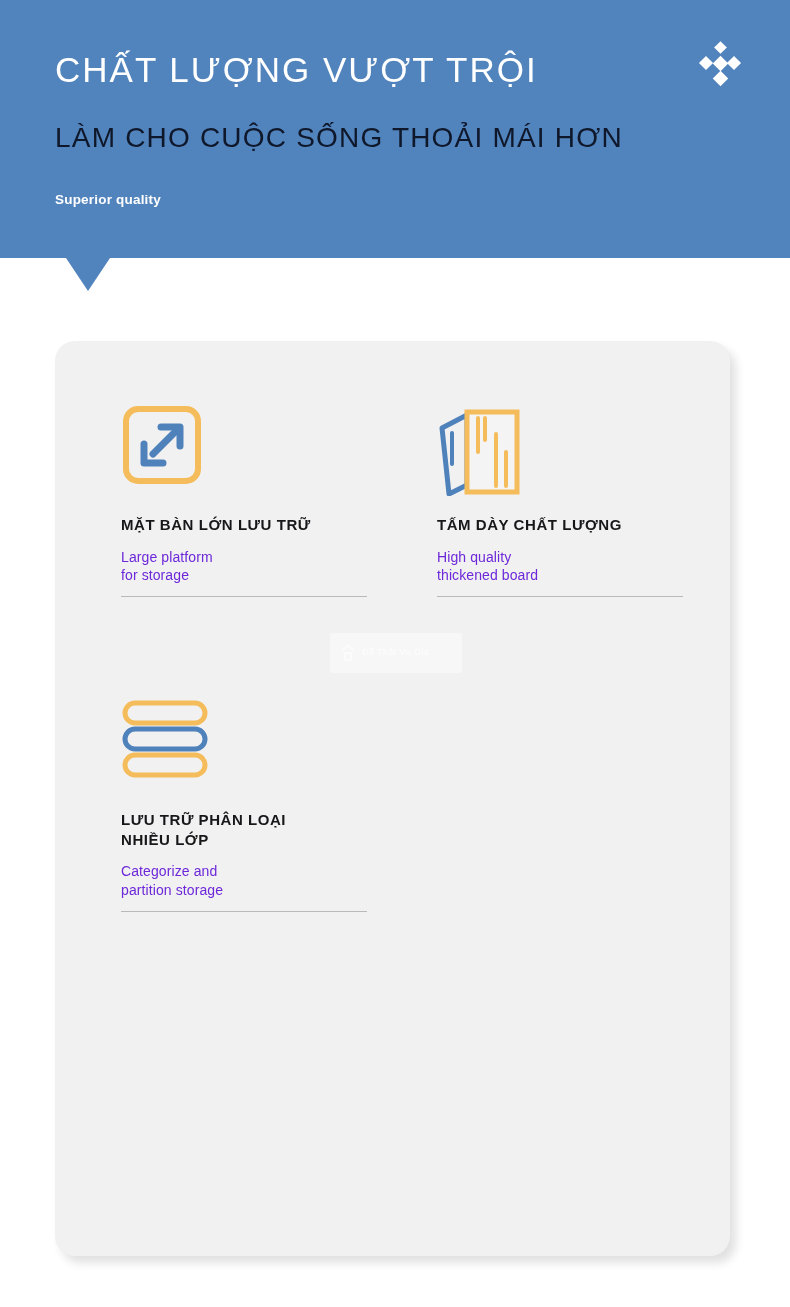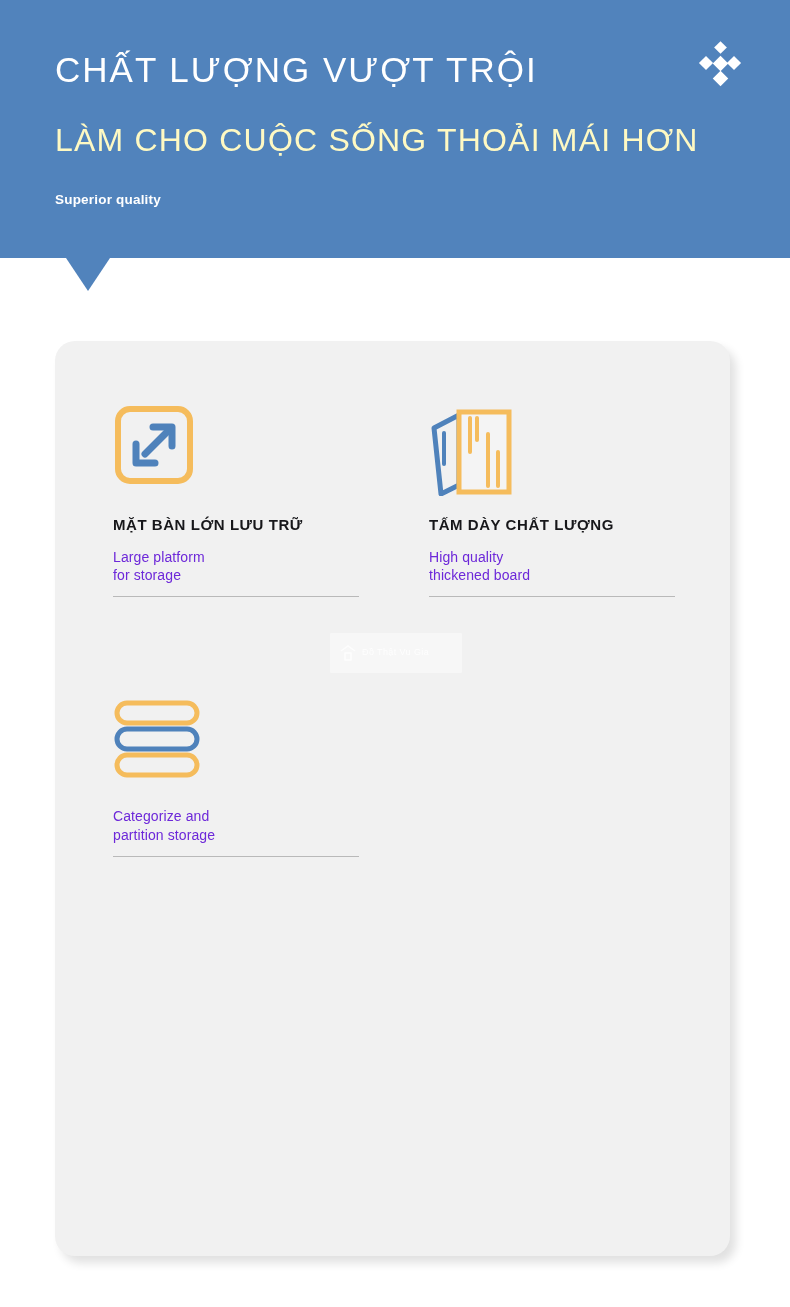--- a/index.html
+++ b/index.html
@@ -16,22 +16,22 @@
     position:absolute; left:0; top:0; width:790px; height:258px;
     background:#5183BC;
   }
   .hero-title {
     position:absolute; left:55px; top:52px;
     font-size:35px; letter-spacing:2.0px; font-weight:400;
     color:#ffffff; line-height:1; white-space:nowrap;
   }
   .hero-subtitle {
     position:absolute; left:55px; top:124px;
-    font-size:32px; letter-spacing:1.2px; font-weight:400;
-    color:#fef9c3; line-height:1; white-space:nowrap;
+    font-size:28px; letter-spacing:1.2px; font-weight:400;
+    color:#0f172a; line-height:1; white-space:nowrap;
   }
   .hero-eyebrow {
     position:absolute; left:55px; top:193px;
     font-size:13.5px; font-weight:700; letter-spacing:0.2px;
     color:#ffffff; line-height:1; white-space:nowrap;text-align:center;
   }
   .hero-notch {
     position:absolute; left:66px; top:258px;
     width:0; height:0;
     border-left:22px solid transparent;
@@ -48,21 +48,21 @@
     position:absolute; left:55px; top:341px;
     width:675px; height:915px;
     background:#F1F1F1;
     border-radius:20px;
     box-shadow:6px 7px 10px rgba(0,0,0,0.12);
   }
   .grid {
     position:absolute; left:0; top:0; width:675px; height:915px;
   }
 
-  .feature { position:absolute; width:300px; }
+  .feature { position:absolute; width:300px;margin-left:8px; }
   .feature .icon-box {
     height:95px; width:95px;
     display:flex; align-items:flex-start; justify-content:flex-start;
   }
   .feature .f-title {
     margin-top:16px;
     font-size:15px; font-weight:700; letter-spacing:0.55px;
     color:#17171a; line-height:1.3; white-space:pre-line;
   }
   .feature .f-desc {
@@ -167,20 +167,22 @@
       </div>
 
       <div class="feature col-a row-2">
         <div class="icon-box">
           <svg width="88" height="80" viewBox="0 0 88 80">
             <rect x="4" y="4" width="80" height="20" rx="10" ry="10" fill="none" stroke="#F5BC5C" stroke-width="5"></rect>
             <rect x="4" y="30" width="80" height="20" rx="10" ry="10" fill="none" stroke="#4F82BB" stroke-width="5"></rect>
             <rect x="4" y="56" width="80" height="20" rx="10" ry="10" fill="none" stroke="#F5BC5C" stroke-width="5"></rect>
           </svg>
         </div>
+        <div class="f-title">LƯU TRỮ PHÂN LOẠI
+NHIỀU LỚP</div>
         <div class="f-desc">Categorize and
 partition storage</div>
         <div class="f-rule"></div>
       </div>
 
 
 
 
     </div>
   </div>

